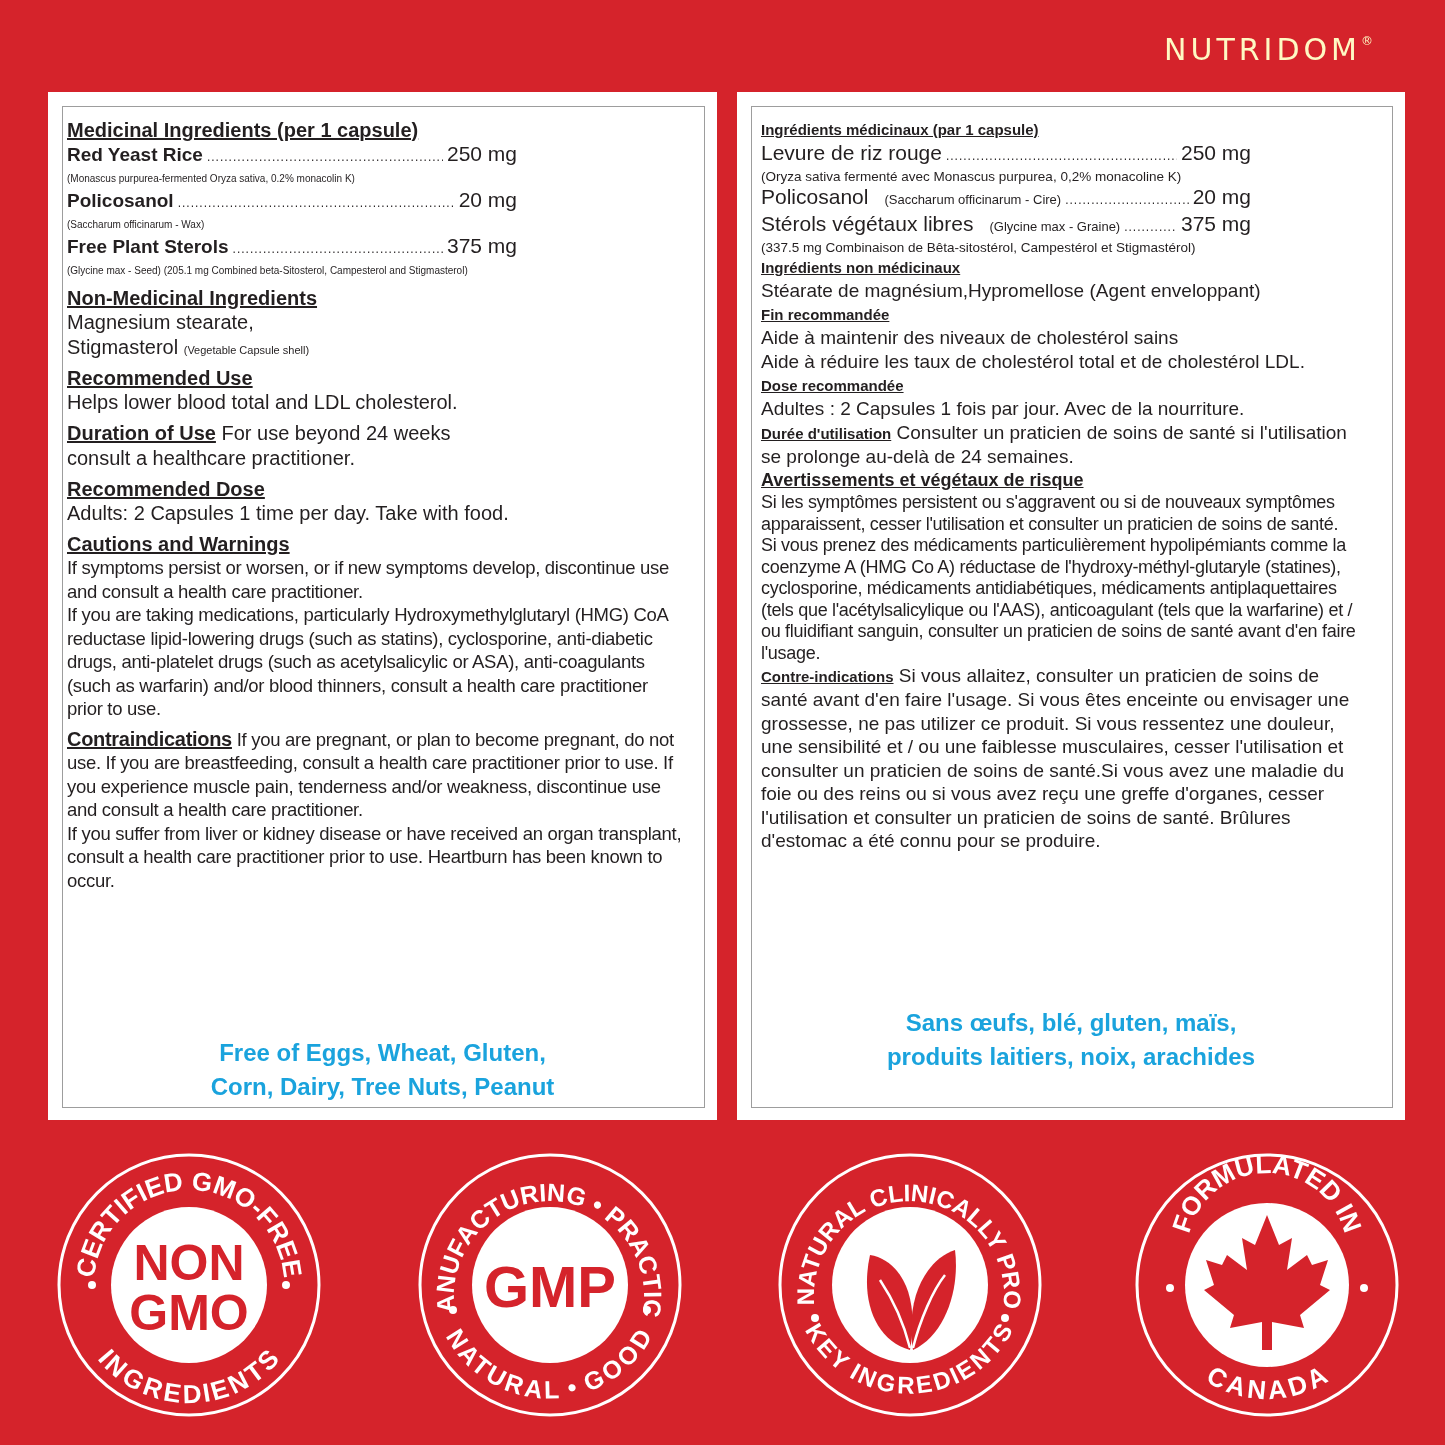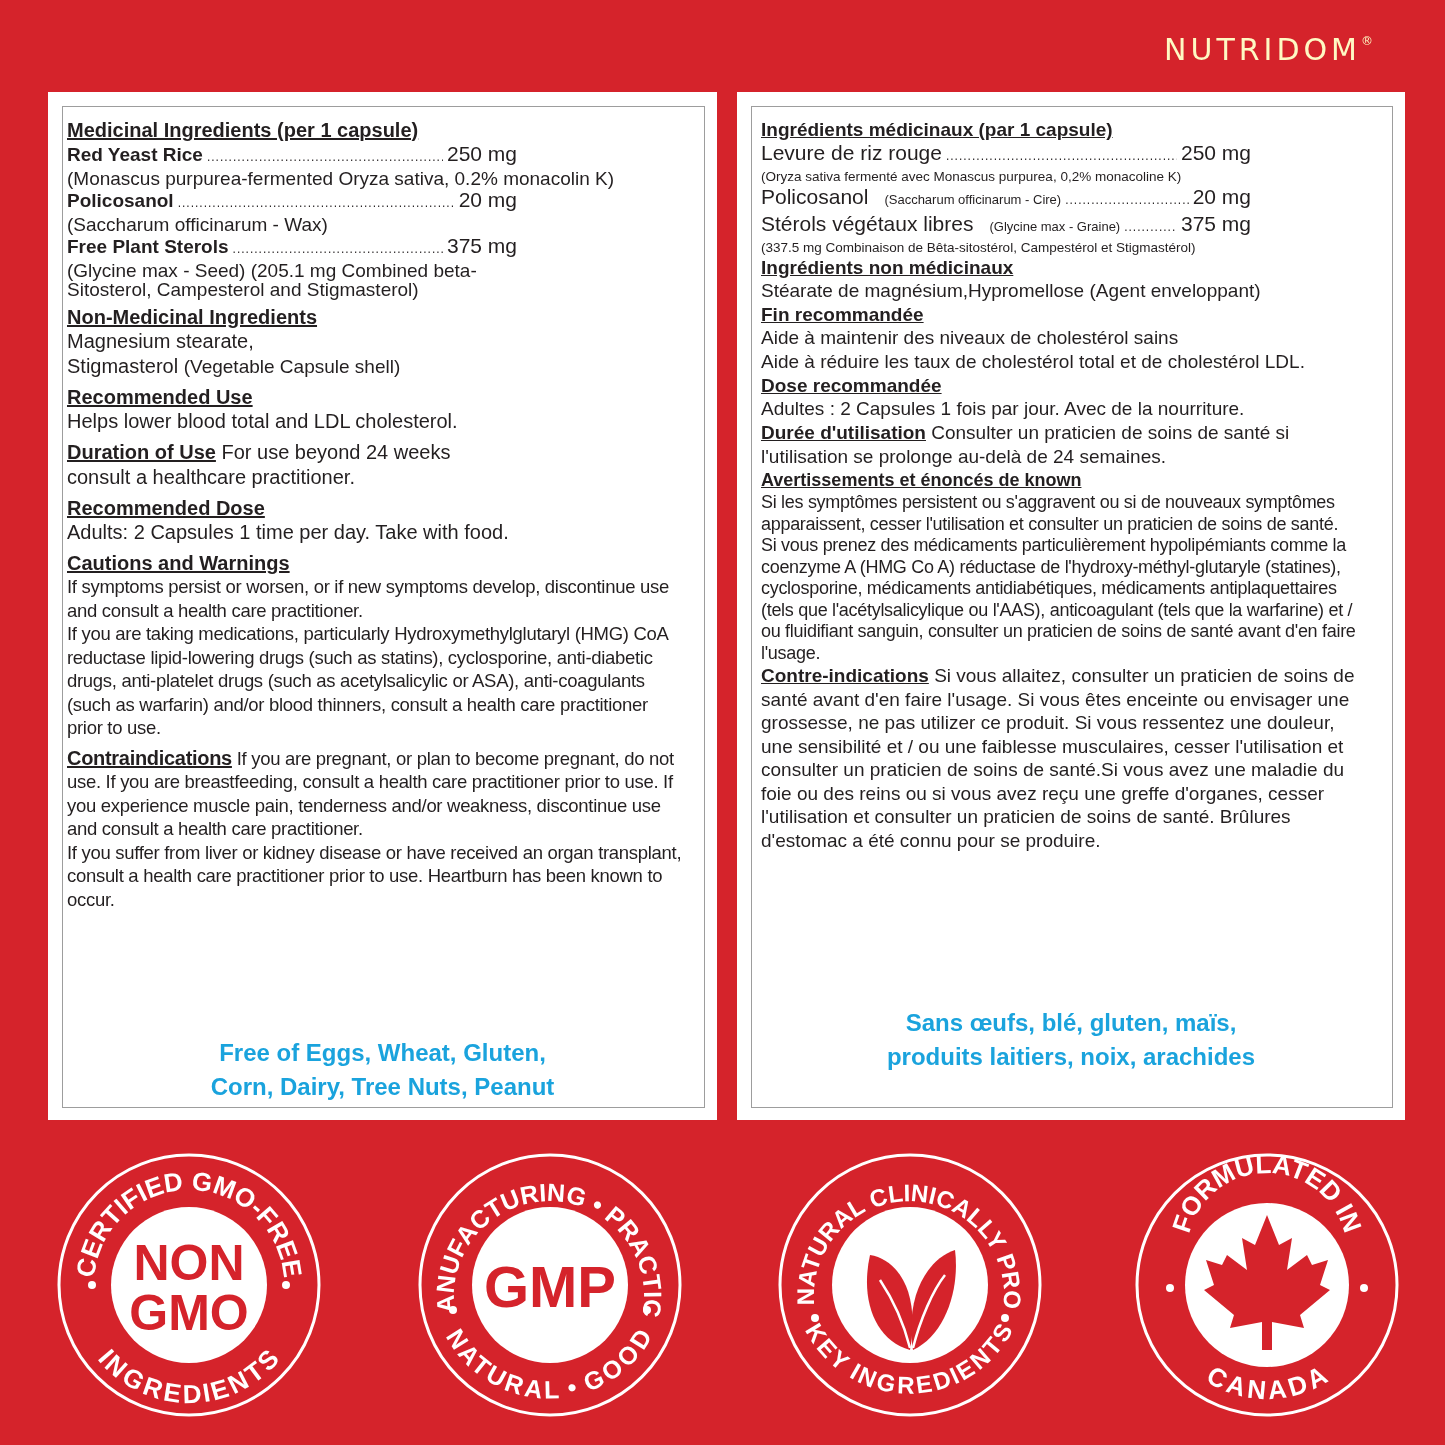--- a/index.html
+++ b/index.html
@@ -24,37 +24,37 @@
   .inner {
     position: absolute; top: 14px; left: 14px; right: 12px; bottom: 12px;
     border: 1.5px solid #9d9d9d;
   }
   .content { position: absolute; top: 26px; left: 19px; right: 10px; }
   .panel.right .content { left: 24px; top: 26px; }
 
   .h { font-weight: bold; text-decoration: underline; font-size: 20px; line-height: 24px; display: block; }
   .h.inl { display: inline; }
   .txt { font-size: 20px; line-height: 25px; }
-  .sm { font-size: 19px; line-height: 20px; }
+  .sm { font-size: 11px; line-height: 20px; }
   .sec { margin-top: 6px; }
 
   .ing-row { display: flex; align-items: baseline; font-size: 20px; line-height: 24px; width: 450px; }
   .ing-row .name { font-weight: bold; font-size: 19px; white-space: nowrap; }
   .ing-row .dots { flex: 1; overflow: hidden; white-space: nowrap; margin: 0 4px; font-size: 12px; letter-spacing: 1px; }
   .ing-row .dots::after { content: "........................................................................................................................................."; }
   .ing-row .amt { white-space: nowrap; font-size: 21px; }
-  .ing-sub { font-size: 19px; line-height: 19px; }
+  .ing-sub { font-size: 10px; line-height: 19px; }
 
   .panel.right .ing-row { width: 490px; }
   .panel.right .ing-row .name { font-weight: normal; font-size: 21px; }
   .panel.right .ing-row .name small { font-size: 13px; padding-left: 16px; }
 
   .warn { font-size: 18.5px; line-height: 23.5px; letter-spacing: -0.3px; }
   .panel.right .warn { font-size: 18px; line-height: 21.5px; }
-  .panel.right .h { font-size: 19px; line-height: 23px; }
+  .panel.right .h { font-size: 15px; line-height: 23px; }
   .panel.right .txt { font-size: 19px; line-height: 24px; }
 
   .free {
     position: absolute; left: 0; right: 0; text-align: center;
     color: #1aa3dd; font-weight: bold; font-size: 24px; line-height: 34px;
   }
   .panel.left .free { top: 944px; }
   .panel.right .free { top: 914px; }
 
   .badges { position: absolute; top: 1150px; left: 0; width: 1445px; height: 280px; }
@@ -161,21 +161,21 @@
 
     <span class="h">Dose recommandée</span>
     <div class="txt">Adultes : 2 Capsules 1 fois par jour. Avec de la nourriture.</div>
 
     <div class="txt" style="width:590px">
       <span class="h inl">Durée d'utilisation</span>
       <span>Consulter un praticien de soins de santé si l'utilisation se prolonge au-delà de 24 semaines.</span>
     </div>
 
     <div style="width:600px">
-      <span class="h" style="font-size:18px">Avertissements et énoncés de known</span>
+      <span class="h" style="font-size:18px">Avertissements et végétaux de risque</span>
       <div class="warn">Si les symptômes persistent ou s'aggravent ou si de nouveaux symptômes apparaissent, cesser l'utilisation et consulter un praticien de soins de santé.</div>
       <div class="warn">Si vous prenez des médicaments particulièrement hypolipémiants comme la coenzyme A (HMG Co A) réductase de l'hydroxy-méthyl-glutaryle (statines), cyclosporine, médicaments antidiabétiques, médicaments antiplaquettaires (tels que l'acétylsalicylique ou l'AAS), anticoagulant (tels que la warfarine) et / ou fluidifiant sanguin, consulter un praticien de soins de santé avant d'en faire l'usage.</div>
     </div>
 
     <div class="txt" style="width:600px;line-height:23.5px">
       <span class="h inl">Contre-indications</span>
       <span>Si vous allaitez, consulter un praticien de soins de santé avant d'en faire l'usage. Si vous êtes enceinte ou envisager une grossesse, ne pas utilizer ce produit. Si vous ressentez une douleur, une sensibilité et / ou une faiblesse musculaires, cesser l'utilisation et consulter un praticien de soins de santé.Si vous avez une maladie du foie ou des reins ou si vous avez reçu une greffe d'organes, cesser l'utilisation et consulter un praticien de soins de santé. Brûlures d'estomac a été connu pour se produire.</span>
     </div>
   </div>
   <div class="free">

